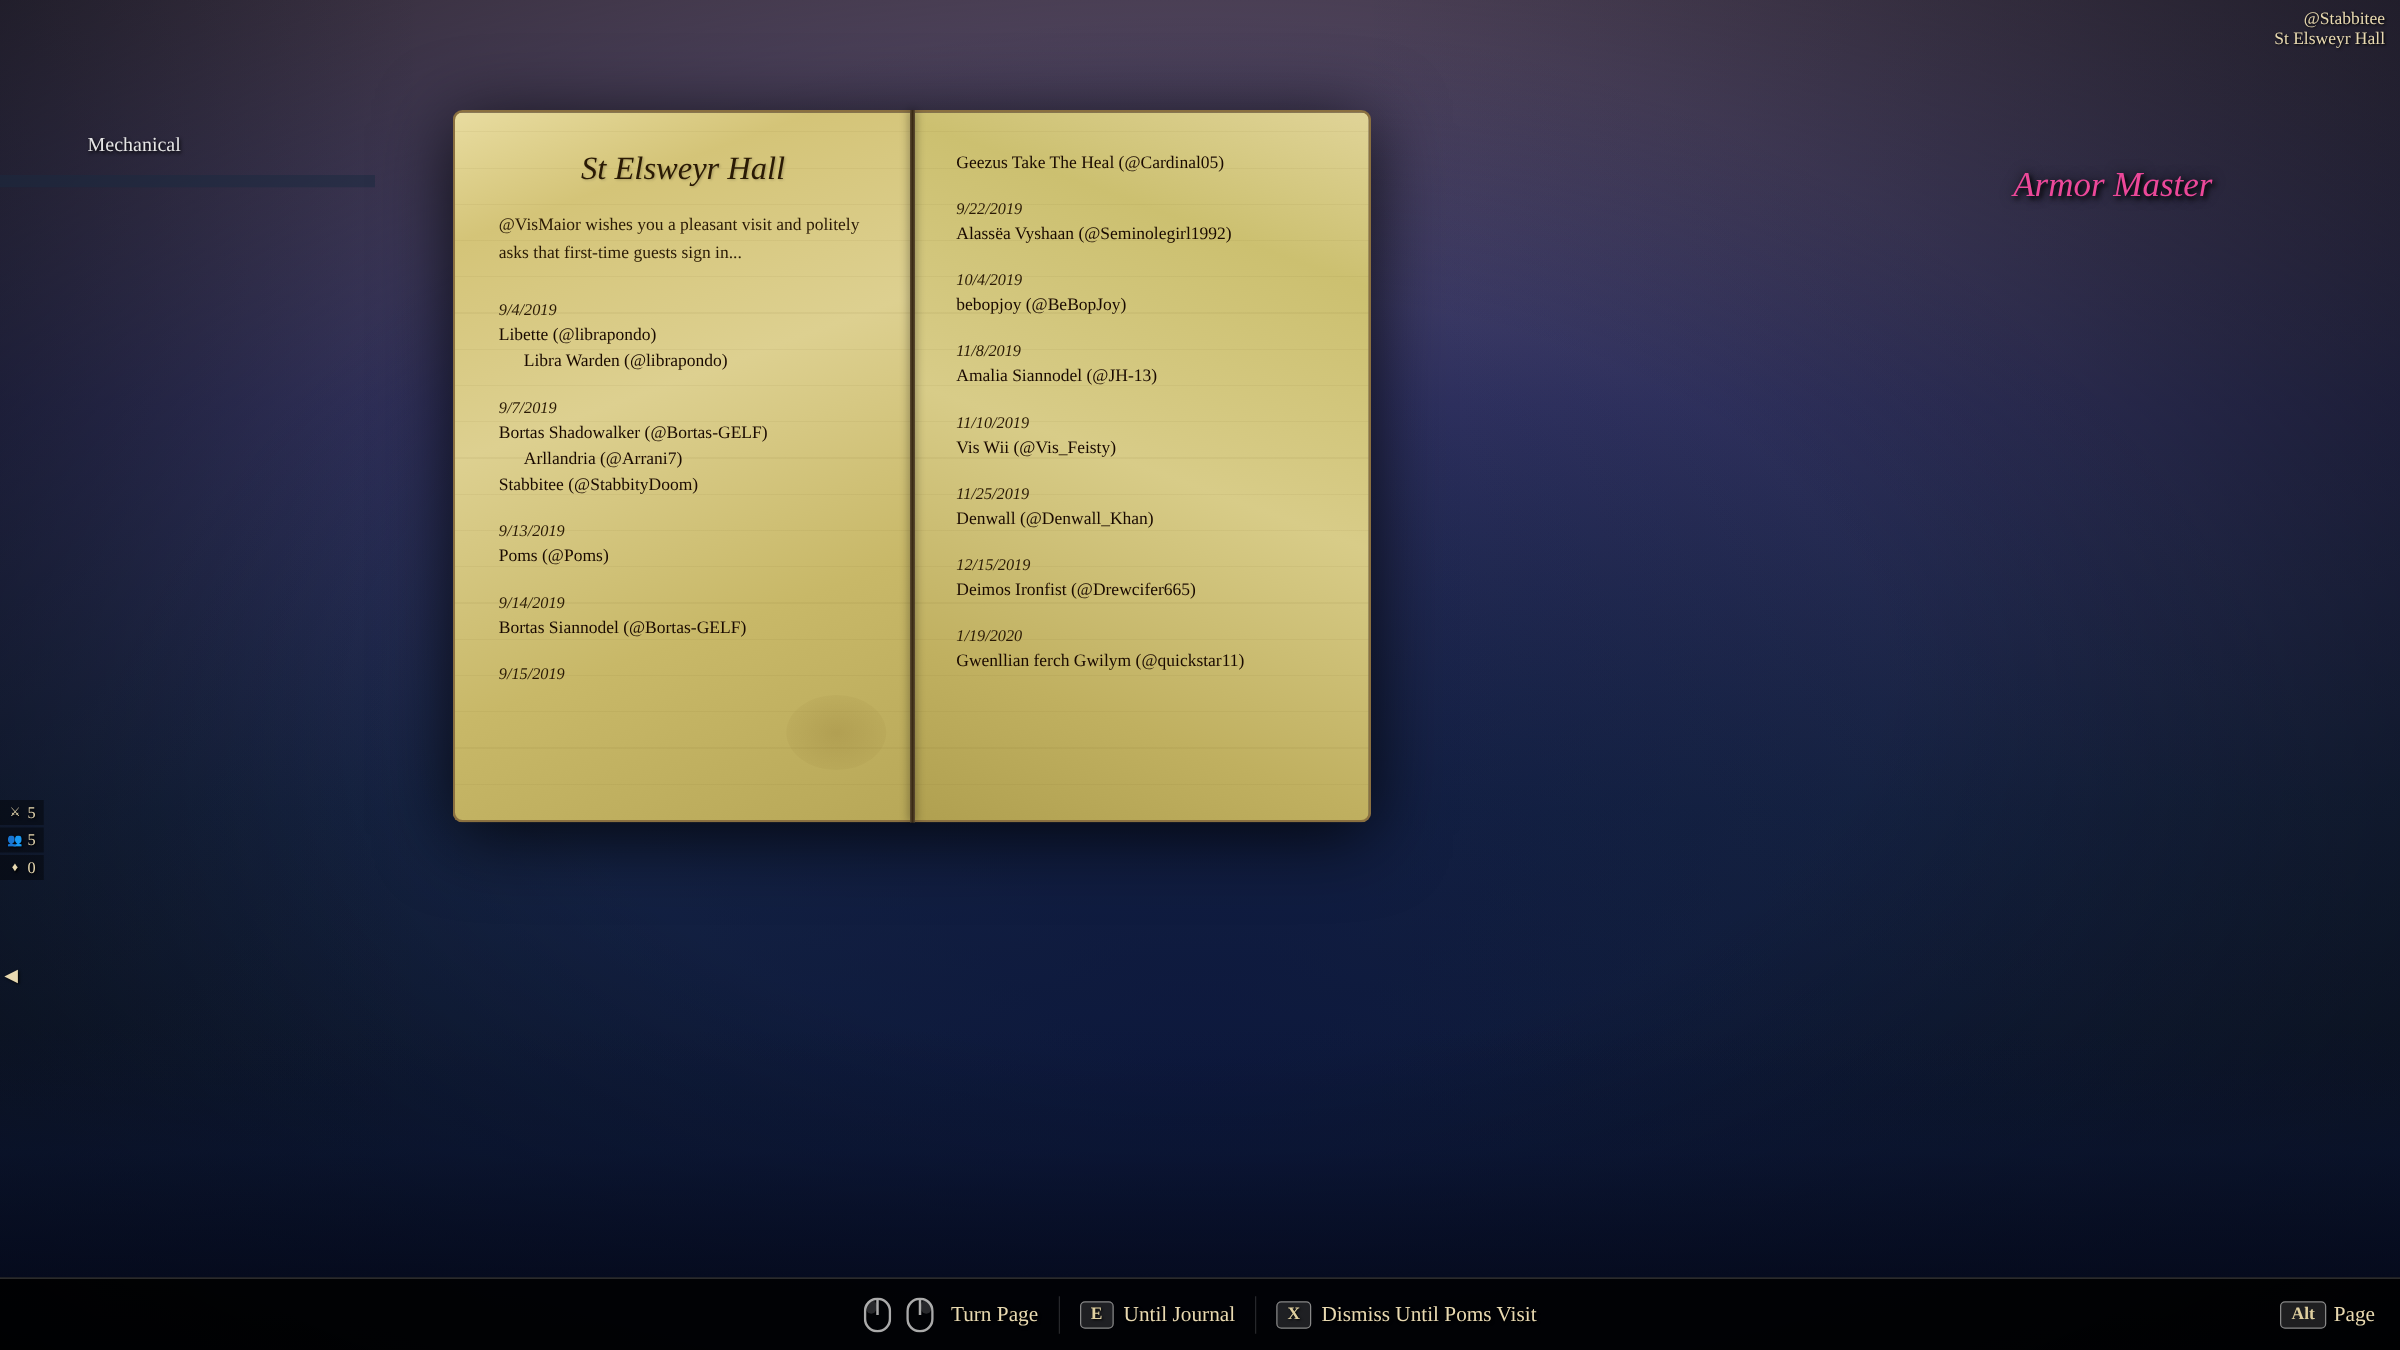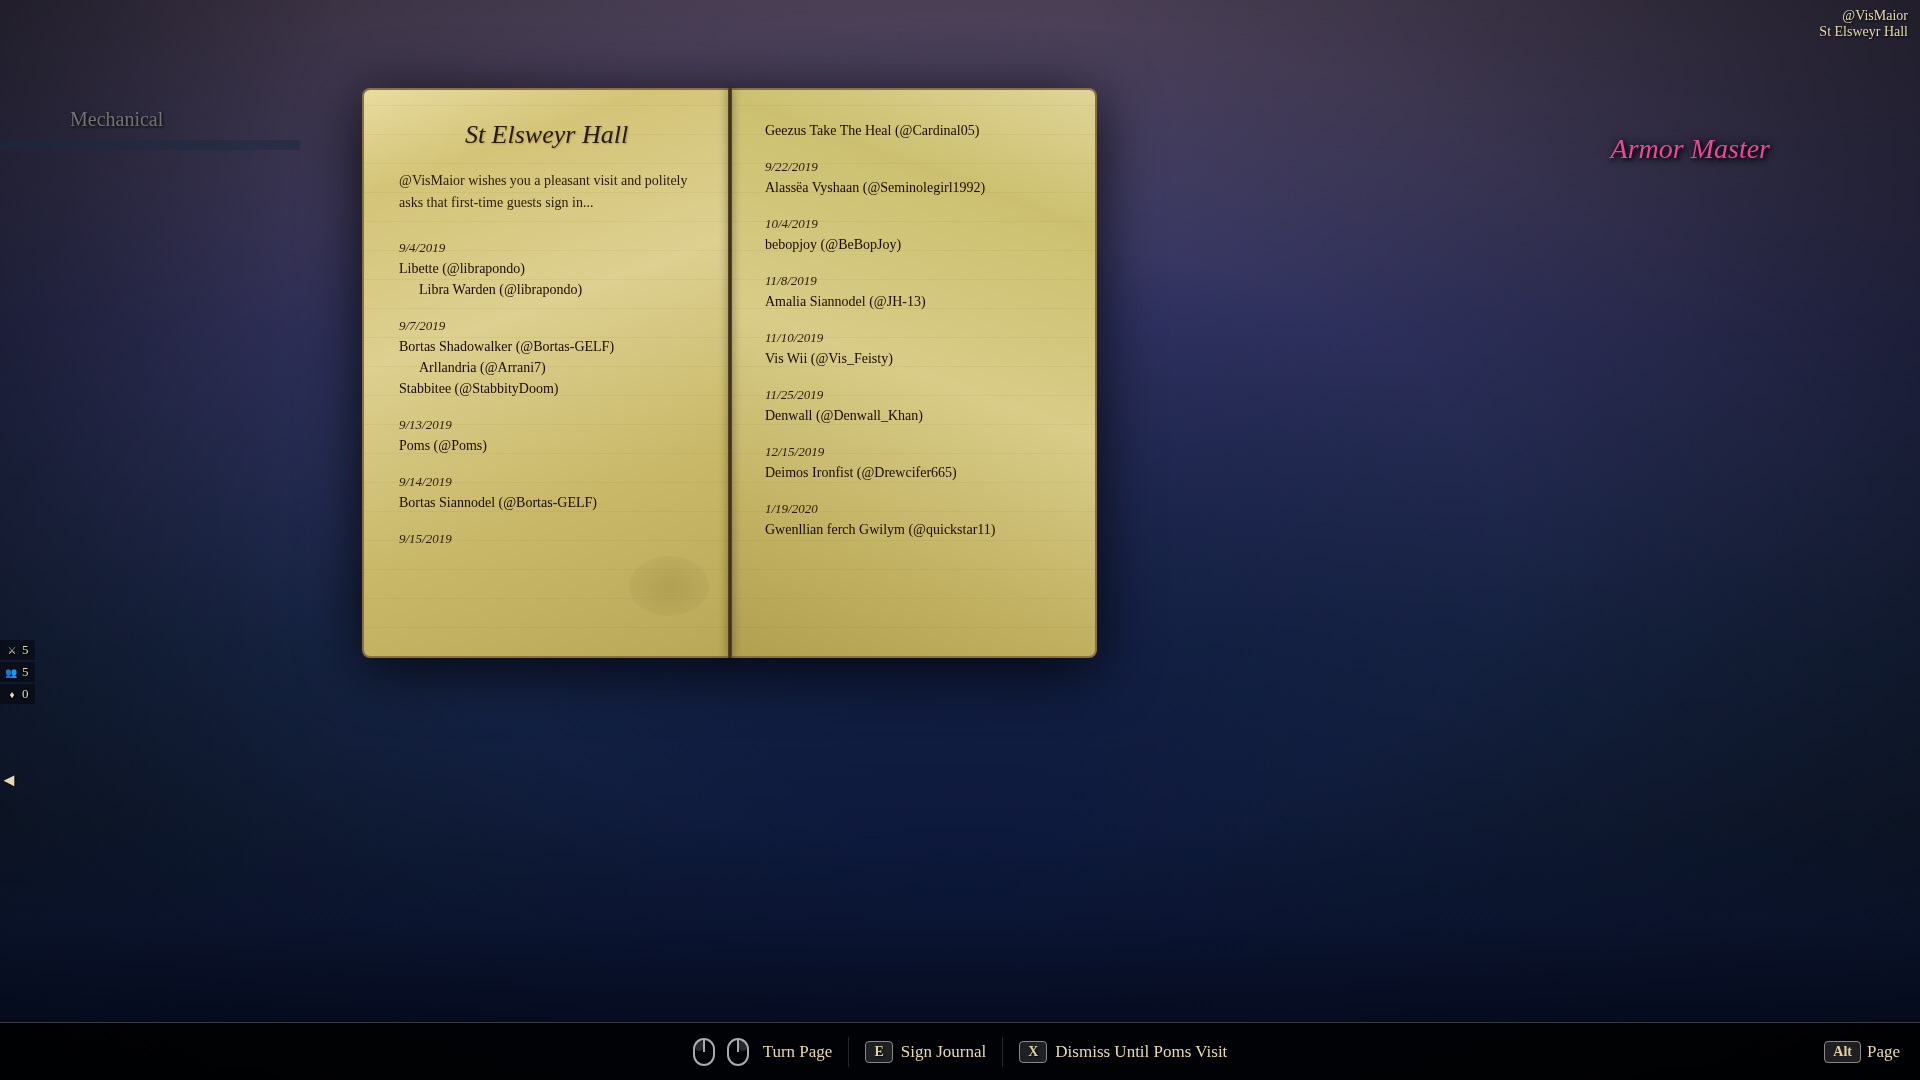--- a/index.html
+++ b/index.html
@@ -57,22 +57,22 @@
       font-style: italic;
       text-shadow: 2px 2px 4px #000, 0 0 10px rgba(0,0,0,0.8);
       z-index: 100;
     }
 
     
     .mechanical-label {
       position: absolute;
       top: 108px;
       left: 70px;
-      color: #737373;
-      font-size: 20px;
+      color: #e5e5e5;
+      font-size: 16px;
       text-shadow: 1px 1px 3px #000;
       z-index: 100;
     }
 
     
     .hud-left {
       position: absolute;
       left: 0;
       top: 640px;
       z-index: 100;
@@ -357,21 +357,21 @@
   <rect x="0" y="780" width="340" height="4" fill="#152035" opacity="0.4"></rect>
 
   <line x1="1100" y1="200" x2="1500" y2="150" stroke="#1a2a40" stroke-width="3" opacity="0.5"></line>
   <line x1="1100" y1="250" x2="1920" y2="200" stroke="#1a2a40" stroke-width="2" opacity="0.4"></line>
 
   <rect x="0" y="820" width="360" height="8" fill="#0d1a30" opacity="0.8"></rect>
   <rect x="0" y="840" width="360" height="140" fill="#0a1525" opacity="0.6"></rect>
 </svg>
 
 <div class="user-info">
-  <div>@VisMaior</div>
+  <div>@Stabbitee</div>
   <div>St Elsweyr Hall</div>
 </div>
 
 <div class="armor-master">Armor Master</div>
 
 <div class="mechanical-label">Mechanical</div>
 
 <div class="hud-left">
   <div class="hud-item">
     <span class="hud-icon">⚔</span>
@@ -484,21 +484,21 @@
       <line x1="11" y1="1" x2="11" y2="14" stroke="#aaa" stroke-width="2"></line>
       <rect x="12" y="2" width="8" height="11" rx="4" ry="4" fill="rgba(200,200,200,0.2)"></rect>
     </svg>
     <span style="margin-left:6px;">Turn Page</span>
   </div>
 
   <div class="toolbar-divider"></div>
 
   <div class="toolbar-action">
     <div class="key-badge">E</div>
-    <span>Sign Journal</span>
+    <span>Until Journal</span>
   </div>
 
   <div class="toolbar-divider"></div>
 
   <div class="toolbar-action">
     <div class="key-badge">X</div>
     <span>Dismiss Until Poms Visit</span>
   </div>
 
   <div class="exit-btn">

